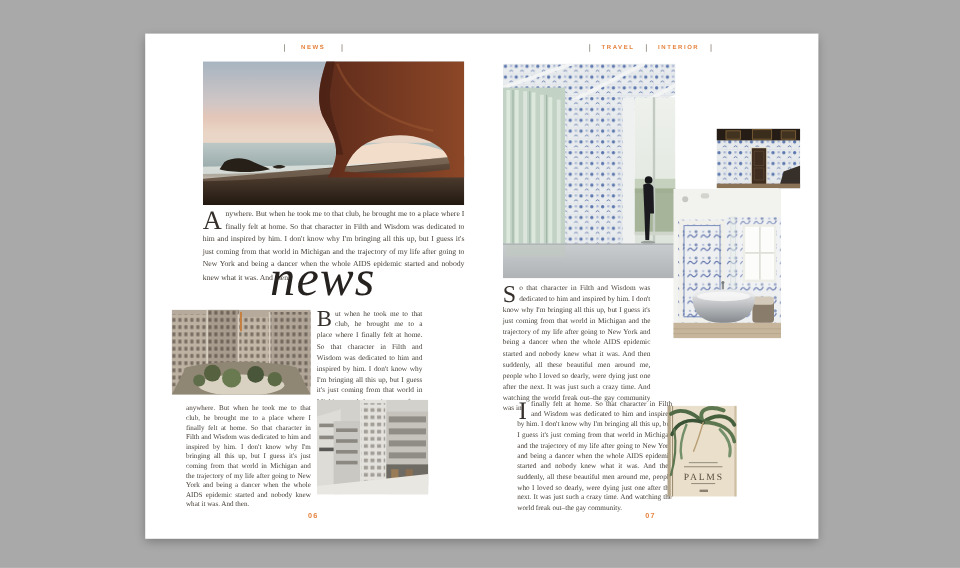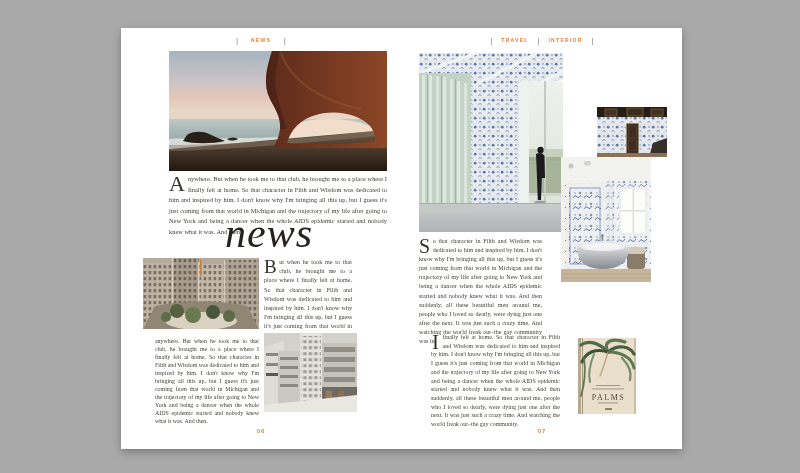--- a/index.html
+++ b/index.html
@@ -270,21 +270,21 @@
         <ellipse cx="42" cy="90" rx="26" ry="6" fill="#e8e9ea"></ellipse>
         <path d="M16,90 C16,104 24,112 42,112 C60,112 68,104 68,90 Z" fill="url(#tub)"></path>
         <ellipse cx="42" cy="90" rx="22" ry="4" fill="#f7f7f7" opacity="0.85"></ellipse>
       </svg>
     </div>
 
     <div class="para parS" style="left:298px; top:209px; width:123px;">So that character in Filth and Wisdom was dedicated to him and inspired by him. I don't know why I'm bringing all this up, but I guess it's just coming from that world in Michigan and the trajectory of my life after going to New York and being a dancer when the whole AIDS epidemic started and nobody knew what it was. And then suddenly, all these beautiful men around me, people who I loved so dearly, were dying just one after the next. It was just such a crazy time. And watching the world freak out–the gay community was in.</div>
 
     <div class="para parI" style="left:310px; top:305px; width:129px;">I finally felt at home. So that character in Filth and Wisdom was dedicated to him and inspired by him. I don't know why I'm bringing all this up, but I guess it's just coming from that world in Michigan and the trajectory of my life after going to New York and being a dancer when the whole AIDS epidemic started and nobody knew what it was. And then suddenly, all these beautiful men around me, people who I loved so dearly, were dying just one after the next. It was just such a crazy time. And watching the world freak out–the gay community.</div>
 
-    <div class="photo" style="left:457px; top:310px; width:58px; height:76px;">
+    <div class="photo" style="left:435px; top:310px; width:58px; height:76px;">
       <svg viewBox="0 0 58 76" preserveAspectRatio="none">
         <rect x="0" y="0" width="4" height="76" fill="#b6a88c"></rect>
         <rect x="3" y="0" width="55" height="76" fill="#eadfcb"></rect>
         <rect x="4" y="0" width="0.9" height="76" fill="#9c8e72"></rect>
         <rect x="56" y="0" width="2" height="76" fill="#cdbfa4"></rect>
         <g stroke-linecap="round" fill="none">
           <path d="M30,14 C20,4 10,2 3,7" stroke="#4f6a45" stroke-width="3.2"></path>
           <path d="M30,14 C24,2 36,0 47,4" stroke="#5d7850" stroke-width="3.2"></path>
           <path d="M30,14 C40,6 52,8 56,16" stroke="#46603e" stroke-width="3.2"></path>
           <path d="M30,14 C44,14 54,20 56,30" stroke="#5d7850" stroke-width="3"></path>

